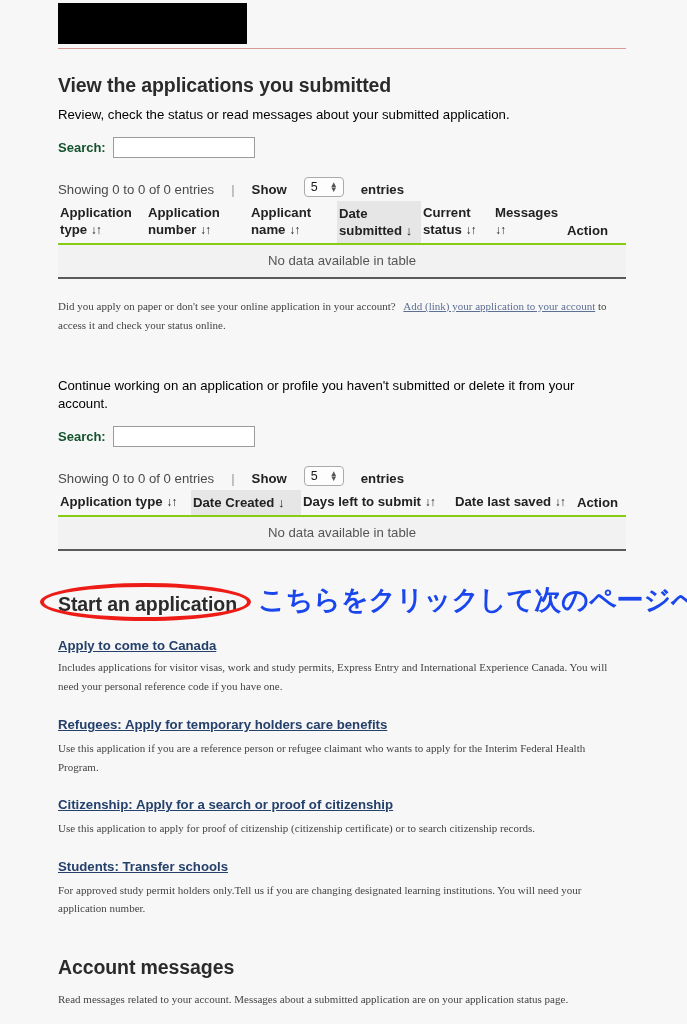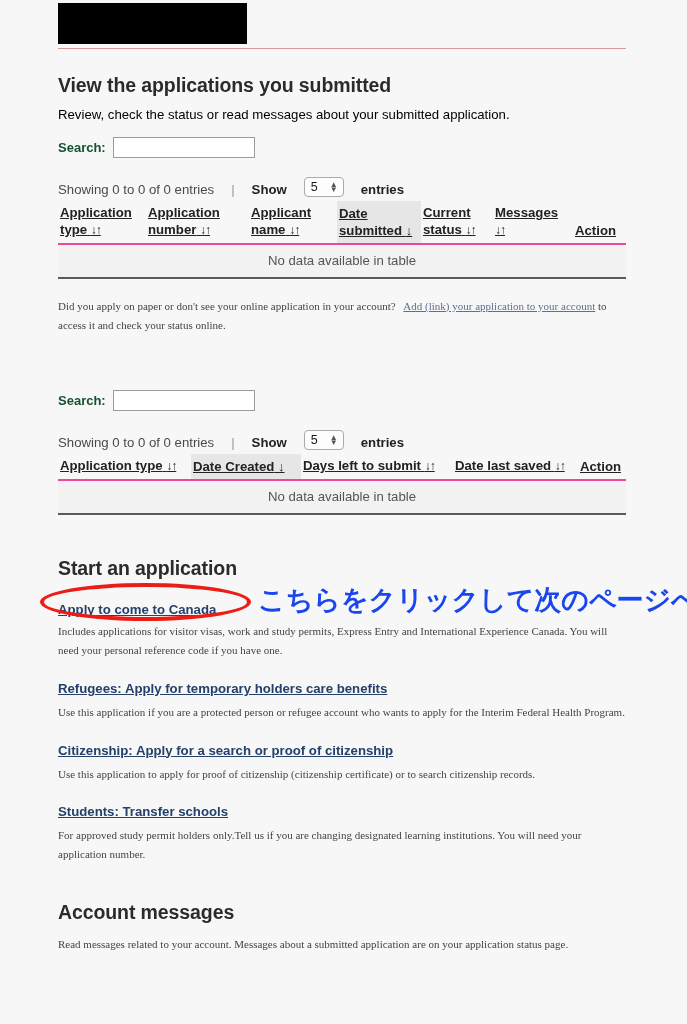--- a/index.html
+++ b/index.html
@@ -95,26 +95,25 @@
   
   table.dt {
     width: 100%; border-collapse: collapse;
     margin-top: 4px;
   }
   table.dt th {
     font-size: 13.2px; font-weight: bold;
     color: #222222; text-align: left;
     vertical-align: bottom;
     padding: 3px 6px 4px 2px;
-    border-bottom: 2px solid #ec4899;
+    border-bottom: 2px solid #84cc16;
     line-height: 17px;
-    text-decoration: underline;
   }
   table.dt th.sorted { background: #e6e6e6; }
-  table.dt th.action-col { text-align: center; padding-right: 2px; }
+  table.dt th.action-col { text-align: left; padding-right: 2px; }
   .sort-ind { font-size: 12px; letter-spacing: -1px; color: #222; }
   .sort-active { font-size: 13px; font-weight: bold; }
   table.dt td.empty {
     font-size: 13.2px; color: #555555;
     text-align: center; padding: 8px 0 9px 0;
     background: #f2f2f2;
     border-bottom: 2px solid #5a5a5a;
   }
 
   
@@ -234,20 +233,21 @@
     <div style="height:18px"></div>
     <p class="body-text">
       <span>Did you apply on paper or don't see your online application in your account?</span>
       <span>&nbsp; </span><a class="inline-link" href="#">Add (link) your application to your account</a>
       <span>to access it and check your status online.</span>
     </p>
 
     
     <div style="height:34px"></div>
     <div style="height:9px"></div>
+    <p class="section-desc">Continue working on an application or profile you haven't submitted or delete it from your account.</p>
 
     <div style="height:13px"></div>
     <div class="dt-search">
       <span class="dt-search-label">Search:</span>
       <input class="dt-search-input" type="text" value="" style="">
     </div>
 
     <div class="dt-info-row">
       <span class="dt-info-text">Showing 0 to 0 of 0 entries</span>
       <span class="dt-sep">|</span>
@@ -298,21 +298,21 @@
     <h2 class="section-title">Start an application</h2>
 
     <div style="height:20px"></div>
     <a class="app-link" href="#">Apply to come to Canada</a>
     <div style="height:4px"></div>
     <p class="body-text">Includes applications for visitor visas, work and study permits, Express Entry and International Experience Canada. You will need your personal reference code if you have one.</p>
 
     <div style="height:20px"></div>
     <a class="app-link" href="#">Refugees: Apply for temporary holders care benefits</a>
     <div style="height:6px"></div>
-    <p class="body-text">Use this application if you are a protected person or refugee account who wants to apply for the Interim Federal Health Program.</p>
+    <p class="body-text">Use this application if you are a reference person or refugee claimant who wants to apply for the Interim Federal Health Program.</p>
 
     <div style="height:19px"></div>
     <a class="app-link" href="#">Citizenship: Apply for a search or proof of citizenship </a>
     <div style="height:6px"></div>
     <p class="body-text">Use this application to apply for proof of citizenship (citizenship certificate) or to search citizenship records.</p>
 
     <div style="height:19px"></div>
     <a class="app-link" href="#">Students: Transfer schools</a>
     <div style="height:6px"></div>
     <p class="body-text">For approved study permit holders only.Tell us if you are changing designated learning institutions. You will need your application number.</p>

